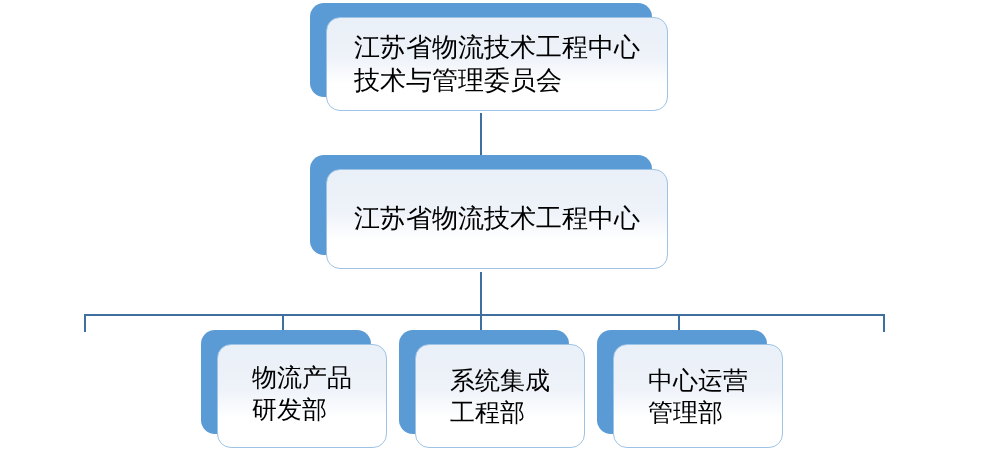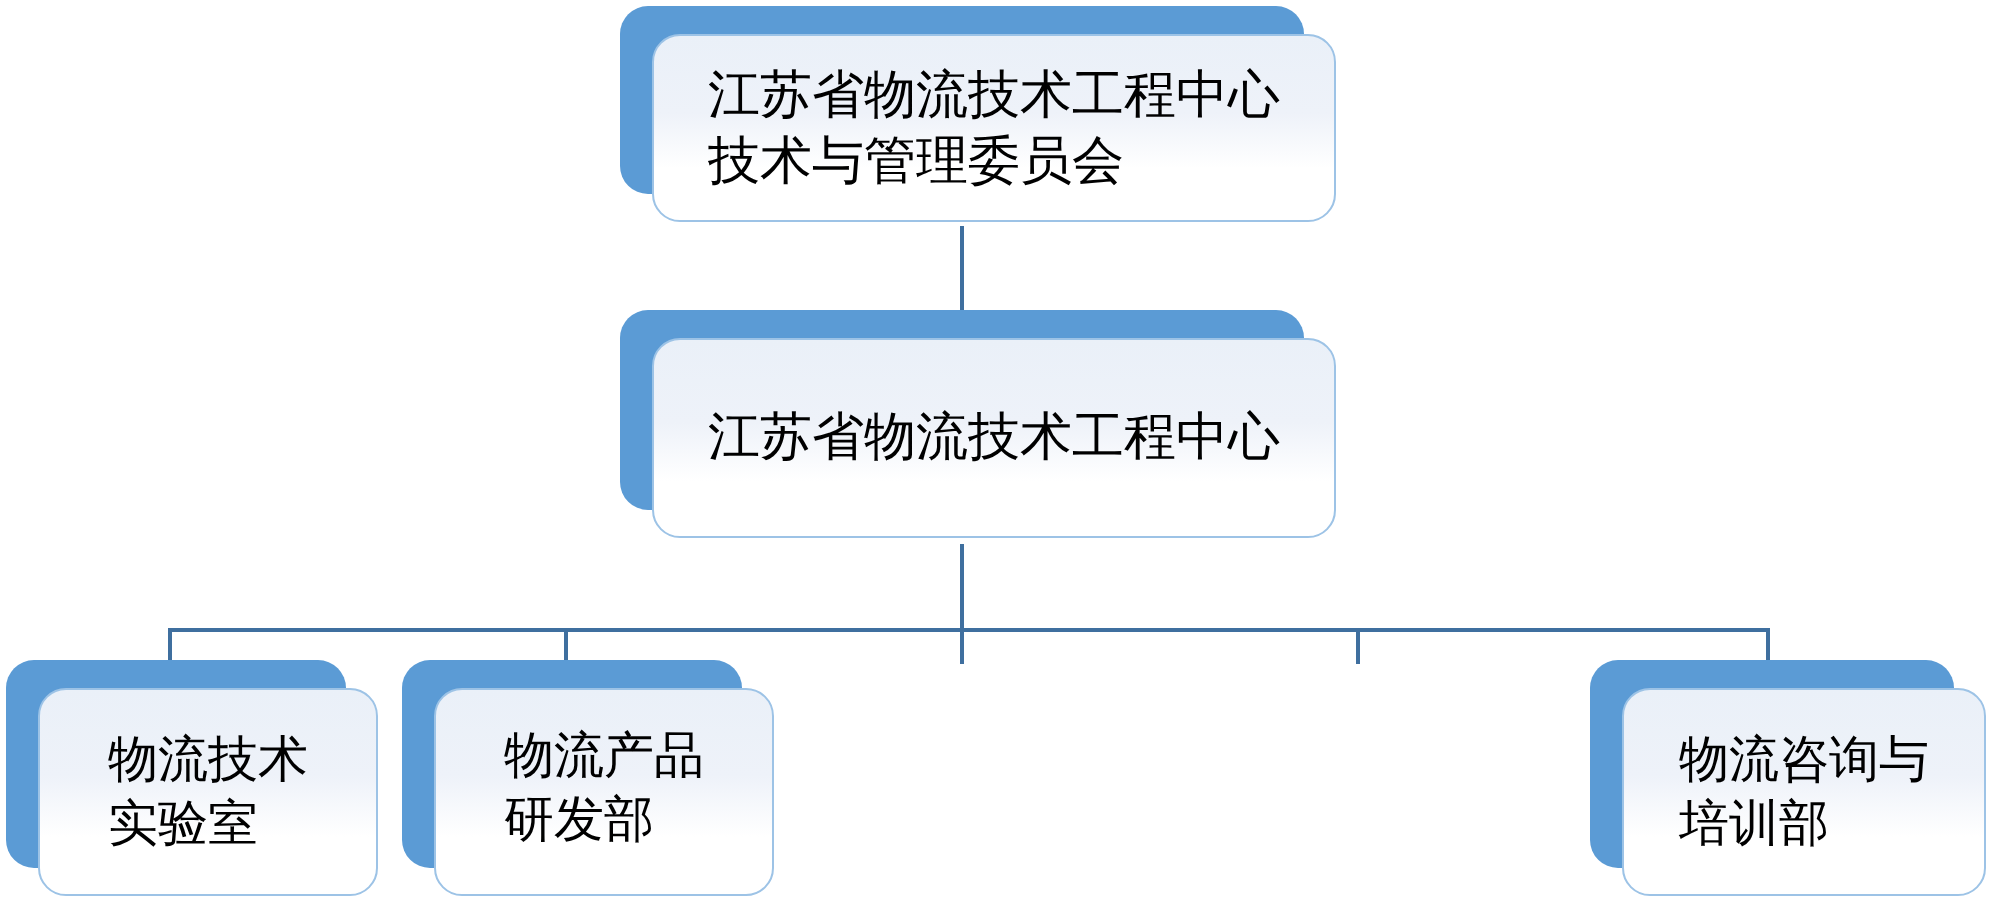--- a/index.html
+++ b/index.html
@@ -77,39 +77,39 @@
     </div>
   </div>
 
   <div class="node lvl2">
     <div class="shadow"></div>
     <div class="face">
       <span class="label">江苏省物流技术工程中心</span>
     </div>
   </div>
 
-  <div class="node lvl3" style="left:3px;">
-    <div class="shadow"></div>
-    <div class="face">
-      <span class="label">物流技术
-实验室</span>
-    </div>
-  </div>
 
   <div class="node lvl3" style="left:201px;font-family:Liberation Mono, monospace;">
     <div class="shadow"></div>
     <div class="face">
       <span class="label">物流产品
 研发部</span>
     </div>
   </div>
 
-
-
-  <div class="node lvl3" style="left:795px;width:182px;">
+  <div class="node lvl3" style="left:399px;">
     <div class="shadow"></div>
     <div class="face">
-      <span class="label">物流咨询与
-培训部</span>
+      <span class="label">系统集成
+工程部</span>
     </div>
   </div>
+
+  <div class="node lvl3" style="left:597px;">
+    <div class="shadow"></div>
+    <div class="face">
+      <span class="label">中心运营
+管理部</span>
+    </div>
+  </div>
+
 
 </div>
 
 </body></html>

